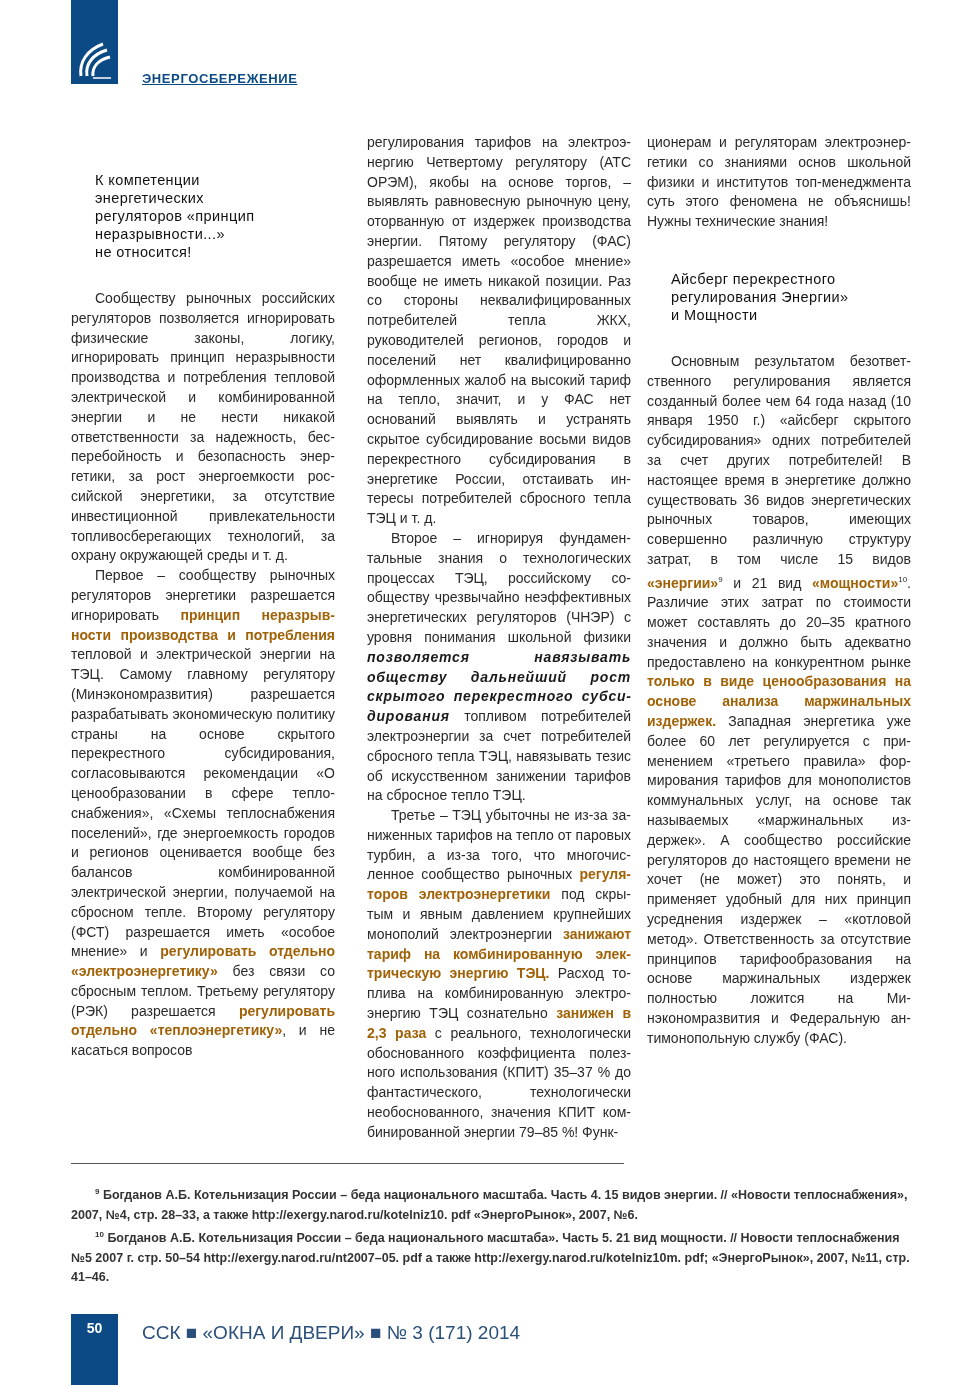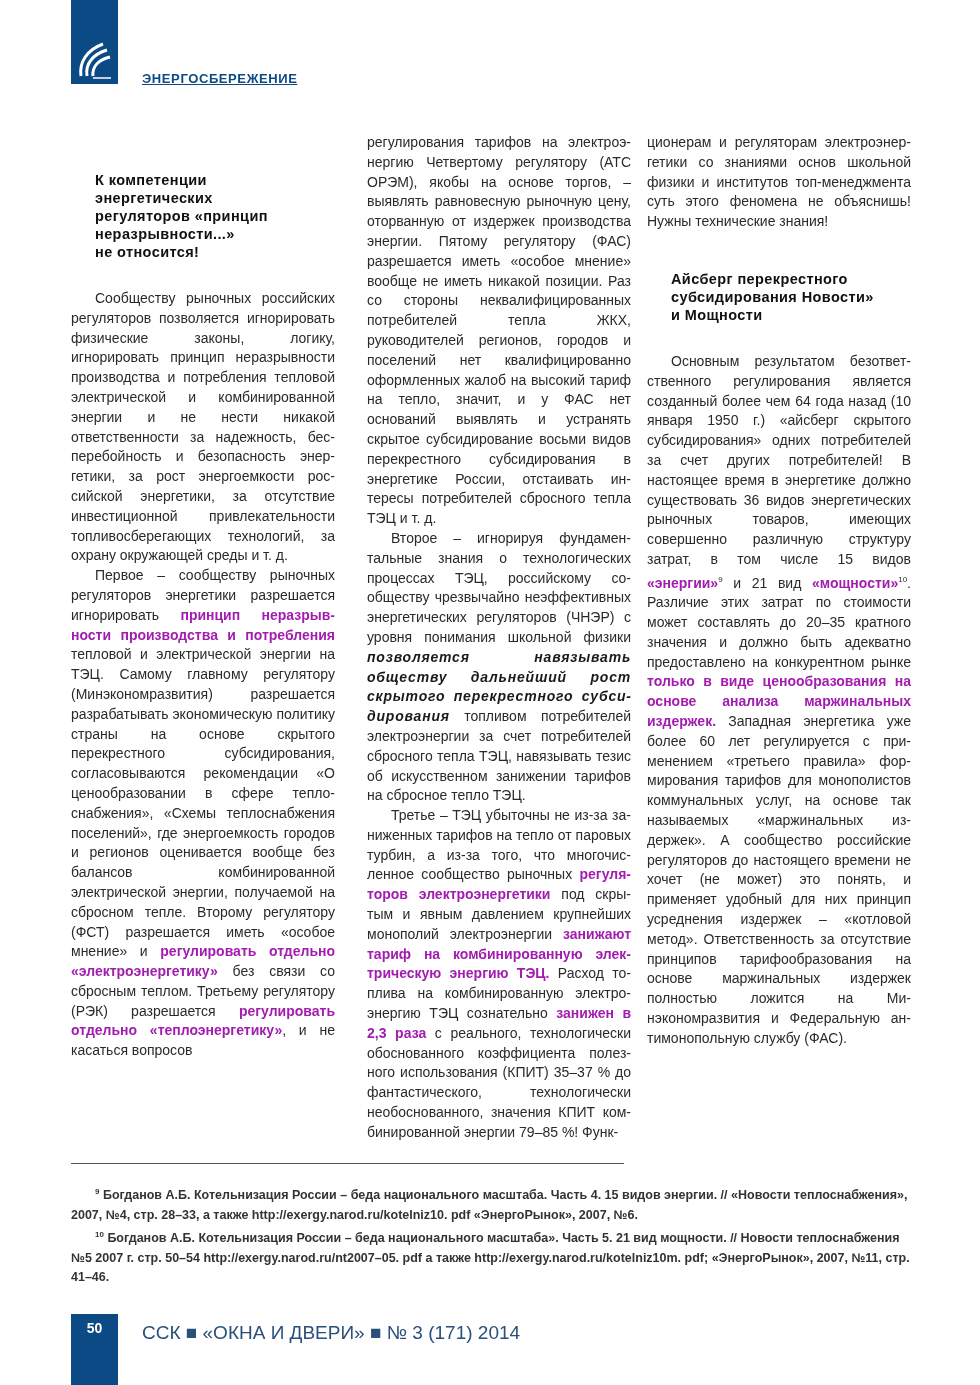--- a/index.html
+++ b/index.html
@@ -9,26 +9,26 @@
     .logo { position:absolute; left:6px; top:36px; width:36px; height:44px; }
     .section-label { position:absolute; left:142px; top:71px; font-weight:bold; font-size:13px;
                      letter-spacing:0.6px; color:#0b4a84;text-decoration:underline; }
     .col { position:absolute; top:133px; width:264px; font-size:14px; line-height:19.8px;
            text-align:justify; hyphens:manual; }
     .col1 { left:71px; }
     .col2 { left:367px; }
     .col3 { left:647px; }
     .col p { margin:0; text-indent:24px; }
     .col p.noindent { text-indent:0; }
-    .subhead { position:relative; margin:38px 0 28px 24px; font-weight:700; font-size:14.5px;
+    .subhead { position:relative; margin:38px 0 28px 24px; font-weight:400; font-size:14.5px;
                line-height:18px; color:#111; letter-spacing:0.4px; }
     .subhead .bar { position:absolute; left:-24px; bottom:0; width:55px; height:9px;
                     background:#a9c7e2; z-index:-1; }
     .subhead span { display:block; }
-    b { font-weight:bold; color:#a21caf; }
+    b { font-weight:bold; color:#a16207; }
     .bi { font-weight:bold; font-style:italic; letter-spacing:0.8px; color:#1a1a1a; }
     sup { font-size:8px; }
     .foot-rule { position:absolute; left:71px; top:1163px; width:553px; height:1px; background:#555; }
     .footnotes { position:absolute; left:71px; top:1182px; width:842px; font-size:12.5px;
                  line-height:19.5px; color:#333; }
     .footnotes p { margin:0; text-indent:24px;font-weight:bold; }
     .bottom-tab { position:absolute; left:71px; top:1314px; width:47px; height:83px; background:#0b4a84; }
     .page-num { position:absolute; left:0; top:6px; width:47px; text-align:center; color:#fff;
                 font-weight:bold; font-size:14px; font-family:"Liberation Sans Narrow","Liberation Sans", sans-serif; }
     .journal { position:absolute; left:142px; top:1322px; font-size:19px; color:#2a4f7a; }
@@ -63,21 +63,21 @@
   <p class="noindent">регулирования тарифов на электроэ­нергию Четвертому регулятору (АТС ОРЭМ), якобы на основе торгов, – выявлять равновесную рыночную це­ну, оторванную от издержек произ­водства энергии. Пятому регулятору (ФАС) разрешается иметь «особое мнение» вообще не иметь никакой позиции. Раз со стороны неквали­фицированных потребителей тепла ЖКХ, руководителей регионов, горо­дов и поселений нет квалифициро­ванно оформленных жалоб на высо­кий тариф на тепло, значит, и у ФАС нет оснований выявлять и устранять скрытое субсидирование восьми ви­дов перекрестного субсидирования в энергетике России, отстаивать ин­тересы потребителей сбросного теп­ла ТЭЦ и т. д.</p>
   <p><span>Второе – игнорируя фундамен­тальные знания о технологических процессах ТЭЦ, российскому со­обществу чрезвычайно неэффек­тивных энергетических регуляторов (ЧНЭР) с уровня понимания школь­ной физики </span><span class="bi">позволяется навязы­вать обществу дальнейший рост скрытого перекрестного субси­дирования</span><span> топливом потребителей электроэнергии за счет потребите­лей сбросного тепла ТЭЦ, навязы­вать тезис об искусственном заниже­нии тарифов на сбросное тепло ТЭЦ.</span></p>
   <p><span>Третье – ТЭЦ убыточны не из-за за­ниженных тарифов на тепло от паро­вых турбин, а из-за того, что многочис­ленное сообщество рыночных </span><b>регуля­торов электроэнергетики</b><span> под скры­тым и явным давлением крупнейших монополий электроэнергии </span><b>занижают тариф на комбинированную элек­трическую энергию ТЭЦ.</b><span> Расход то­плива на комбинированную электро­энергию ТЭЦ сознательно </span><b>занижен в 2,3 раза</b><span> с реального, технологически обоснованного коэффициента полез­ного использования (КПИТ) 35–37 % до фантастического, технологически необоснованного, значения КПИТ ком­бинированной энергии 79–85 %! Функ-</span></p>
 </div>
 
 <div class="col col3">
   <p class="noindent">ционерам и регуляторам электроэнер­гетики со знаниями основ школьной физики и институтов топ-менеджмента суть этого феномена не объяснишь! Нужны технические знания!</p>
   <div class="subhead">
     <div class="bar"></div>
     <span>Айсберг перекрестного</span>
-    <span>субсидирования Новости»</span>
+    <span>регулирования Энергии»</span>
     <span>и Мощности</span>
   </div>
   <p><span>Основным результатом безответ­ственного регулирования является созданный более чем 64 года назад (10 января 1950 г.) «айсберг скры­того субсидирования» одних потре­бителей за счет других потребите­лей! В настоящее время в энергетике должно существовать 36 видов энер­гетических рыночных товаров, име­ющих совершенно различную струк­туру затрат, в том числе 15 видов </span><b>«энергии»</b><sup>9</sup><span> и 21 вид </span><b>«мощности»</b><sup>10</sup><span>. Различие этих затрат по стоимости может составлять до 20–35 кратно­го значения и должно быть адекват­но предоставлено на конкурентном рынке </span><b>только в виде ценообразова­ния на основе анализа маржиналь­ных издержек.</b><span> Западная энергетика уже более 60 лет регулируется с при­менением «третьего правила» фор­мирования тарифов для монополи­стов коммунальных услуг, на основе так называемых «маржинальных из­держек». А сообщество российские регуляторов до настоящего време­ни не хочет (не может) это понять, и применяет удобный для них прин­цип усреднения издержек – «котло­вой метод». Ответственность за от­сутствие принципов тарифообра­зования на основе маржинальных издержек полностью ложится на Ми­нэкономразвития и Федеральную ан­тимонопольную службу (ФАС).</span></p>
 </div>
 
 <div class="foot-rule"></div>
 <div class="footnotes">
   <p><sup>9</sup><span> Богданов А.Б. Котельнизация России – беда национального масштаба. Часть 4. 15 видов энергии. // «Новости теплоснабжения», 2007, №4, стр. 28–33, а также http://exergy.narod.ru/kotelniz10. pdf «ЭнергоРынок», 2007, №6.</span></p>
   <p><sup>10</sup><span> Богданов А.Б. Котельнизация России – беда национального масштаба». Часть 5. 21 вид мощности. // Новости теплоснабжения №5 2007 г. стр. 50–54 http://exergy.narod.ru/nt2007–05. pdf а также http://exergy.narod.ru/kotelniz10m. pdf; «ЭнергоРынок», 2007, №11, стр. 41–46.</span></p>
 </div>

